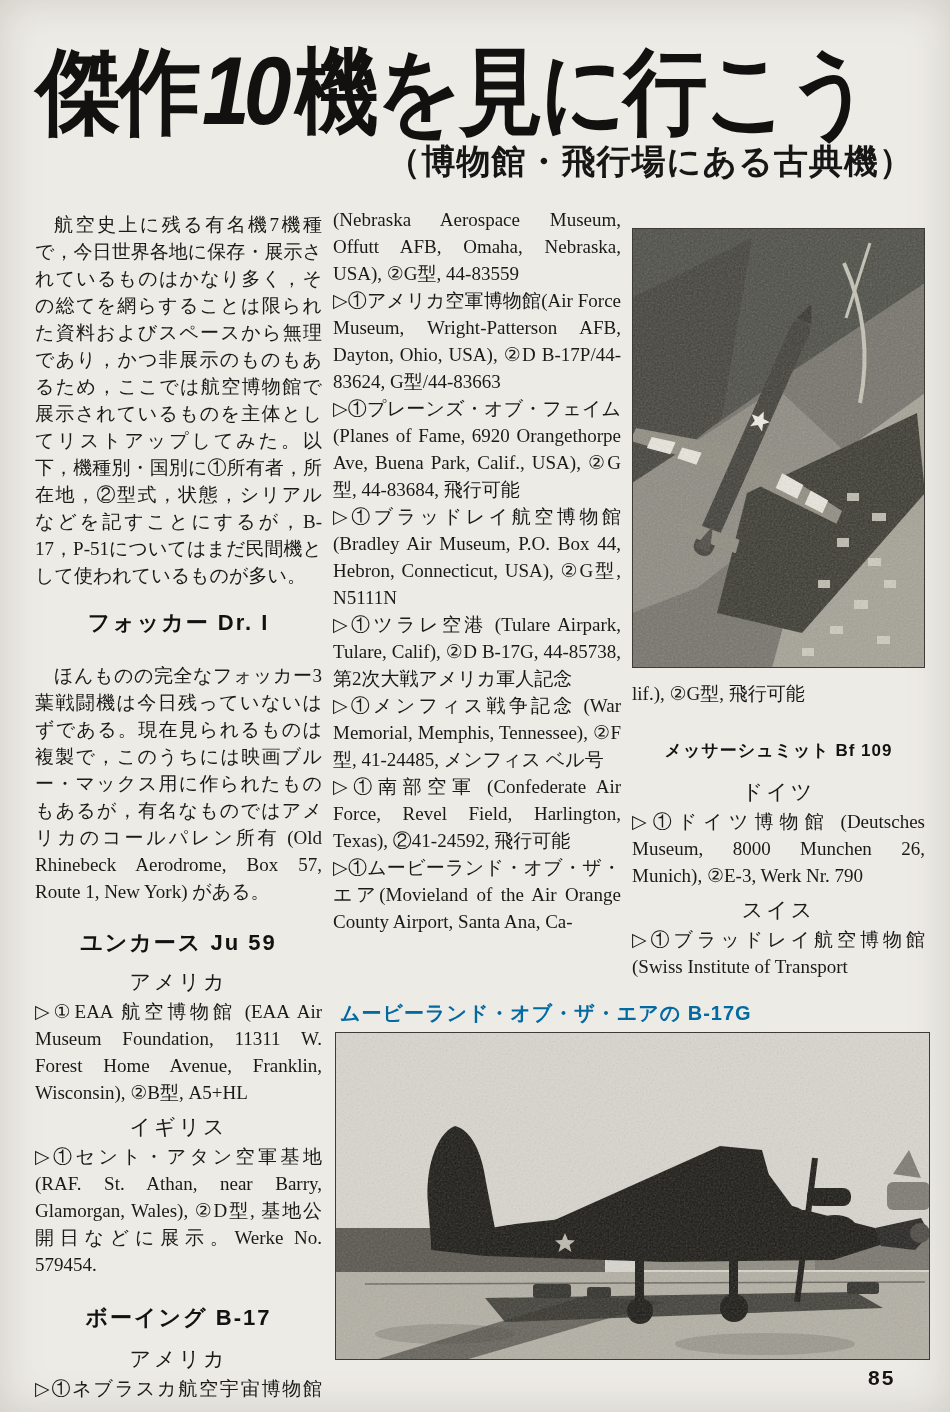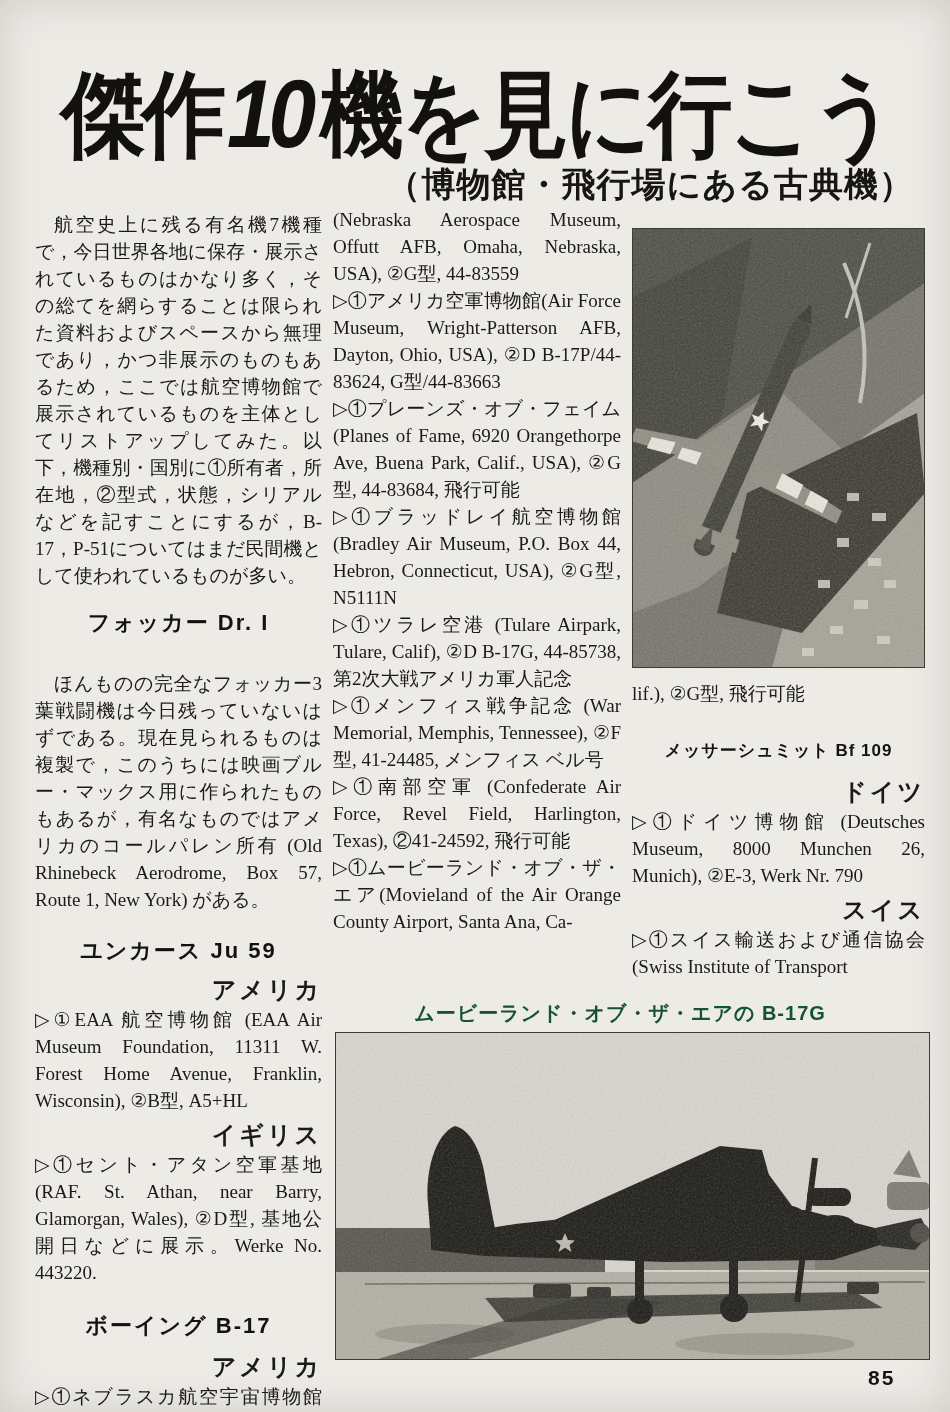--- a/index.html
+++ b/index.html
@@ -11,21 +11,21 @@
     position:relative;
     width:950px;height:1412px;
     margin:0 auto;
     background:#edebe6;
     color:#1b1a18;
     overflow:hidden;
     box-shadow:inset 0 0 40px rgba(120,115,105,.25);
   }
   
   .masthead{
-    position:absolute;left:36px;top:64px;width:884px;text-align:center;
+    position:absolute;left:36px;top:41px;width:884px;
   }
   .main-title{
     font-family:"Liberation Sans","DejaVu Sans",sans-serif;
     font-weight:900;
     font-size:84px;
     letter-spacing:-3px;
     line-height:1.05;
     color:#121110;
     white-space:nowrap;
     transform:scaleY(1.12);
@@ -60,49 +60,48 @@
   .sec-head{
     font-family:"Liberation Sans","DejaVu Sans",sans-serif;
     font-weight:700;
     font-size:22px;
     letter-spacing:2px;
     text-align:center;
     color:#131211;
   }
   .country{
     font-family:"Liberation Sans","DejaVu Sans",sans-serif;
-    font-weight:700;
-    font-size:24px;
+    font-weight:400;
+    font-size:21px;
     letter-spacing:3px;
     margin:7px 0 3px 0 !important;
-    text-align:right;
+    text-align:center;
   }
   .entry{margin:0;}
   .spread{text-align-last:justify;}
   .col-left{left:35px;top:211px;width:287px;}
   .col-mid{left:333px;top:206px;width:288px;}
   .col-right-text{left:632px;top:680px;width:293px;}
-  .h-fokker{margin:20px 0 34px 0;}
+  .h-fokker{margin:20px 0 26px 0;}
   .h-junkers{margin:24px 0 12px 0;}
   .h-boeing{margin:26px 0 14px 0;}
   .h-messer{margin:30px 0 14px 0;letter-spacing:1px;font-size:17px;}
   .body-gap{margin-bottom:2px !important;}
   
   .photo{position:absolute;display:block;background:#777;}
   .photo svg{display:block;}
   .photo-top{left:632px;top:228px;width:293px;height:440px;}
   .photo-bottom{left:335px;top:1032px;width:595px;height:328px;}
   .caption{
     position:absolute;left:340px;top:1000px;width:560px;
     font-family:"Liberation Sans","DejaVu Sans",sans-serif;
     font-weight:700;
     font-size:20px;
     letter-spacing:1px;
-    text-align:center;
-    color:#14532d;
+    color:#0369a1;
   }
   .page-number{
     position:absolute;left:868px;top:1366px;
     font-family:"Liberation Sans","DejaVu Sans",sans-serif;
     font-weight:700;
     font-size:21px;
     letter-spacing:2px;
     color:#151412;
   }
 </style>
@@ -121,21 +120,21 @@
   <div class="col col-left">
     <p class="indent">航空史上に残る有名機7機種で，今日世界各地に保存・展示されているものはかなり多く，その総てを網らすることは限られた資料およびスペースから無理であり，かつ非展示のものもあるため，ここでは航空博物館で展示されているものを主体としてリストアップしてみた。以下，機種別・国別に①所有者，所在地，②型式，状態，シリアルなどを記すことにするが，B-17，P-51についてはまだ民間機として使われているものが多い。</p>
 
     <div class="sec-head h-fokker">フォッカー Dr. I</div>
     <p class="indent body-gap">ほんものの完全なフォッカー3葉戦闘機は今日残っていないはずである。現在見られるものは複製で，このうちには映画ブルー・マックス用に作られたものもあるが，有名なものではアメリカのコールパレン所有 (Old Rhinebeck Aerodrome, Box 57, Route 1, New York) がある。</p>
 
     <div class="sec-head h-junkers">ユンカース Ju 59</div>
     <p class="country">アメリカ</p>
     <p class="entry">▷①EAA 航空博物館 (EAA Air Museum Foundation, 11311 W. Forest Home Avenue, Franklin, Wisconsin), ②B型, A5+HL</p>
     <p class="country">イギリス</p>
-    <p class="entry">▷①セント・アタン空軍基地(RAF. St. Athan, near Barry, Glamorgan, Wales), ②D型, 基地公開日などに展示。Werke No. 443220.</p>
+    <p class="entry">▷①セント・アタン空軍基地(RAF. St. Athan, near Barry, Glamorgan, Wales), ②D型, 基地公開日などに展示。Werke No. 579454.</p>
 
     <div class="sec-head h-boeing">ボーイング B-17</div>
     <p class="country">アメリカ</p>
     <p class="entry spread">▷①ネブラスカ航空宇宙博物館</p>
   </div>
 
   <div class="col col-mid">
     <p class="entry">(Nebraska Aerospace Museum, Offutt AFB, Omaha, Nebraska, USA), ②G型, 44-83559</p>
     <p class="entry">▷①アメリカ空軍博物館(Air Force Museum, Wright-Patterson AFB, Dayton, Ohio, USA), ②D B-17P/44-83624, G型/44-83663</p>
     <p class="entry">▷①プレーンズ・オブ・フェイム (Planes of Fame, 6920 Orangethorpe Ave, Buena Park, Calif., USA), ②G型, 44-83684, 飛行可能</p>
@@ -190,21 +189,21 @@
       <rect x="0.5" y="0.5" width="292" height="439" fill="none" stroke="#3c3b36" stroke-width="1"></rect>
     </svg>
   </div>
 
   <div class="col col-right-text">
     <p class="entry">lif.), ②G型, 飛行可能</p>
     <div class="sec-head h-messer">メッサーシュミット Bf 109</div>
     <p class="country">ドイツ</p>
     <p class="entry">▷①ドイツ博物館 (Deutsches Museum, 8000 Munchen 26, Munich), ②E-3, Werk Nr. 790</p>
     <p class="country">スイス</p>
-    <p class="entry">▷①スイス輸送および通信協会 (Swiss Institute of Transport</p>
+    <p class="entry">▷①ブラッドレイ航空博物館 (Swiss Institute of Transport</p>
   </div>
 
   <div class="caption">ムービーランド・オブ・ザ・エアの B-17G</div>
 
   <div class="photo photo-bottom">
     <svg width="595" height="328" viewBox="0 0 595 328" xmlns="http://www.w3.org/2000/svg">
       <rect width="595" height="328" fill="#d9d6cf"></rect>
       <rect x="0" y="196" width="270" height="48" fill="#57544c"></rect>
       <rect x="300" y="206" width="185" height="32" fill="#8e8a80"></rect>
       <rect x="480" y="200" width="115" height="38" fill="#79756c"></rect>

